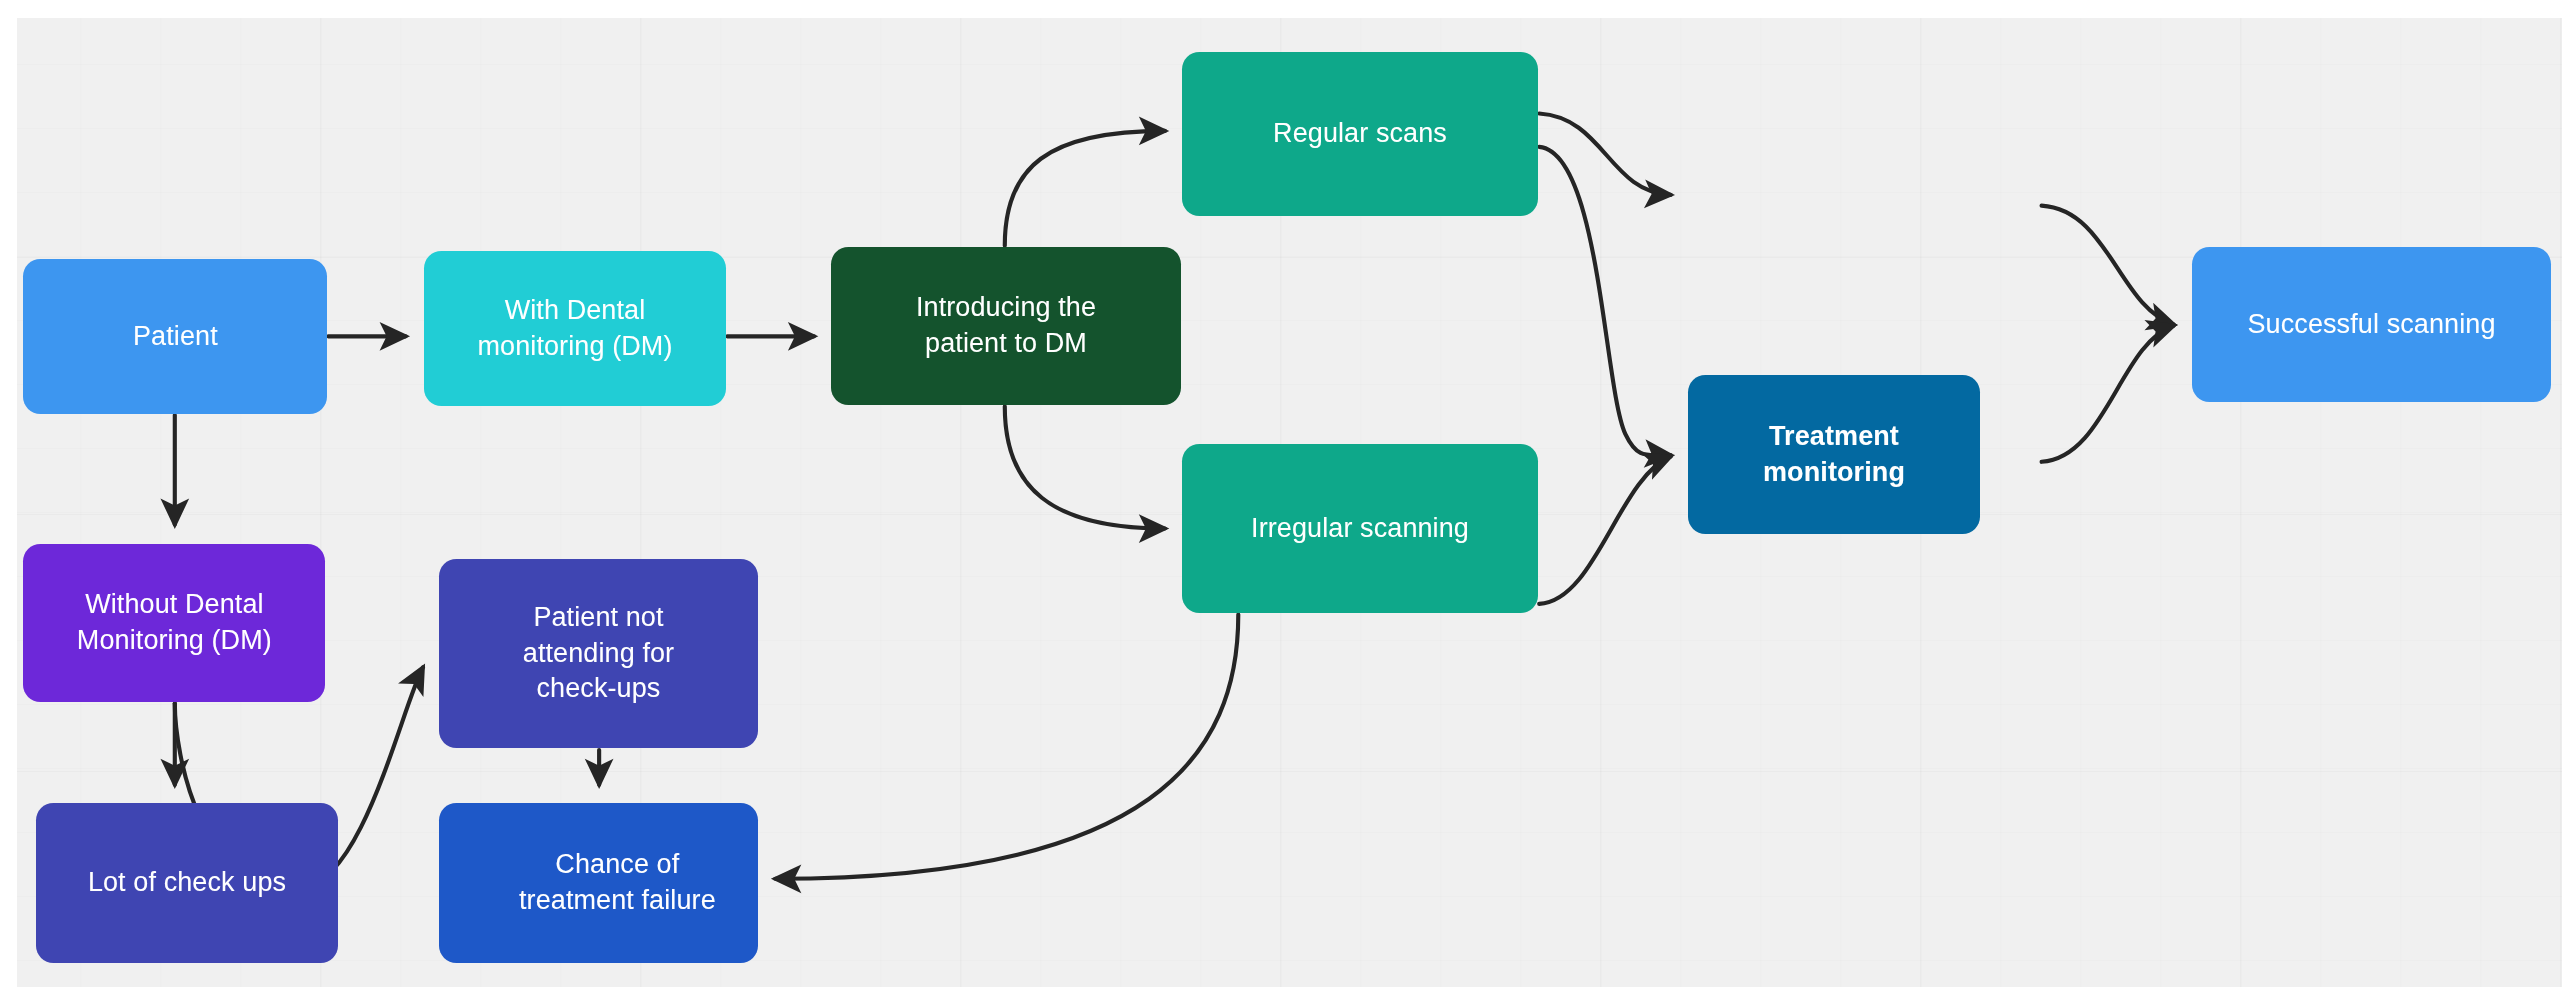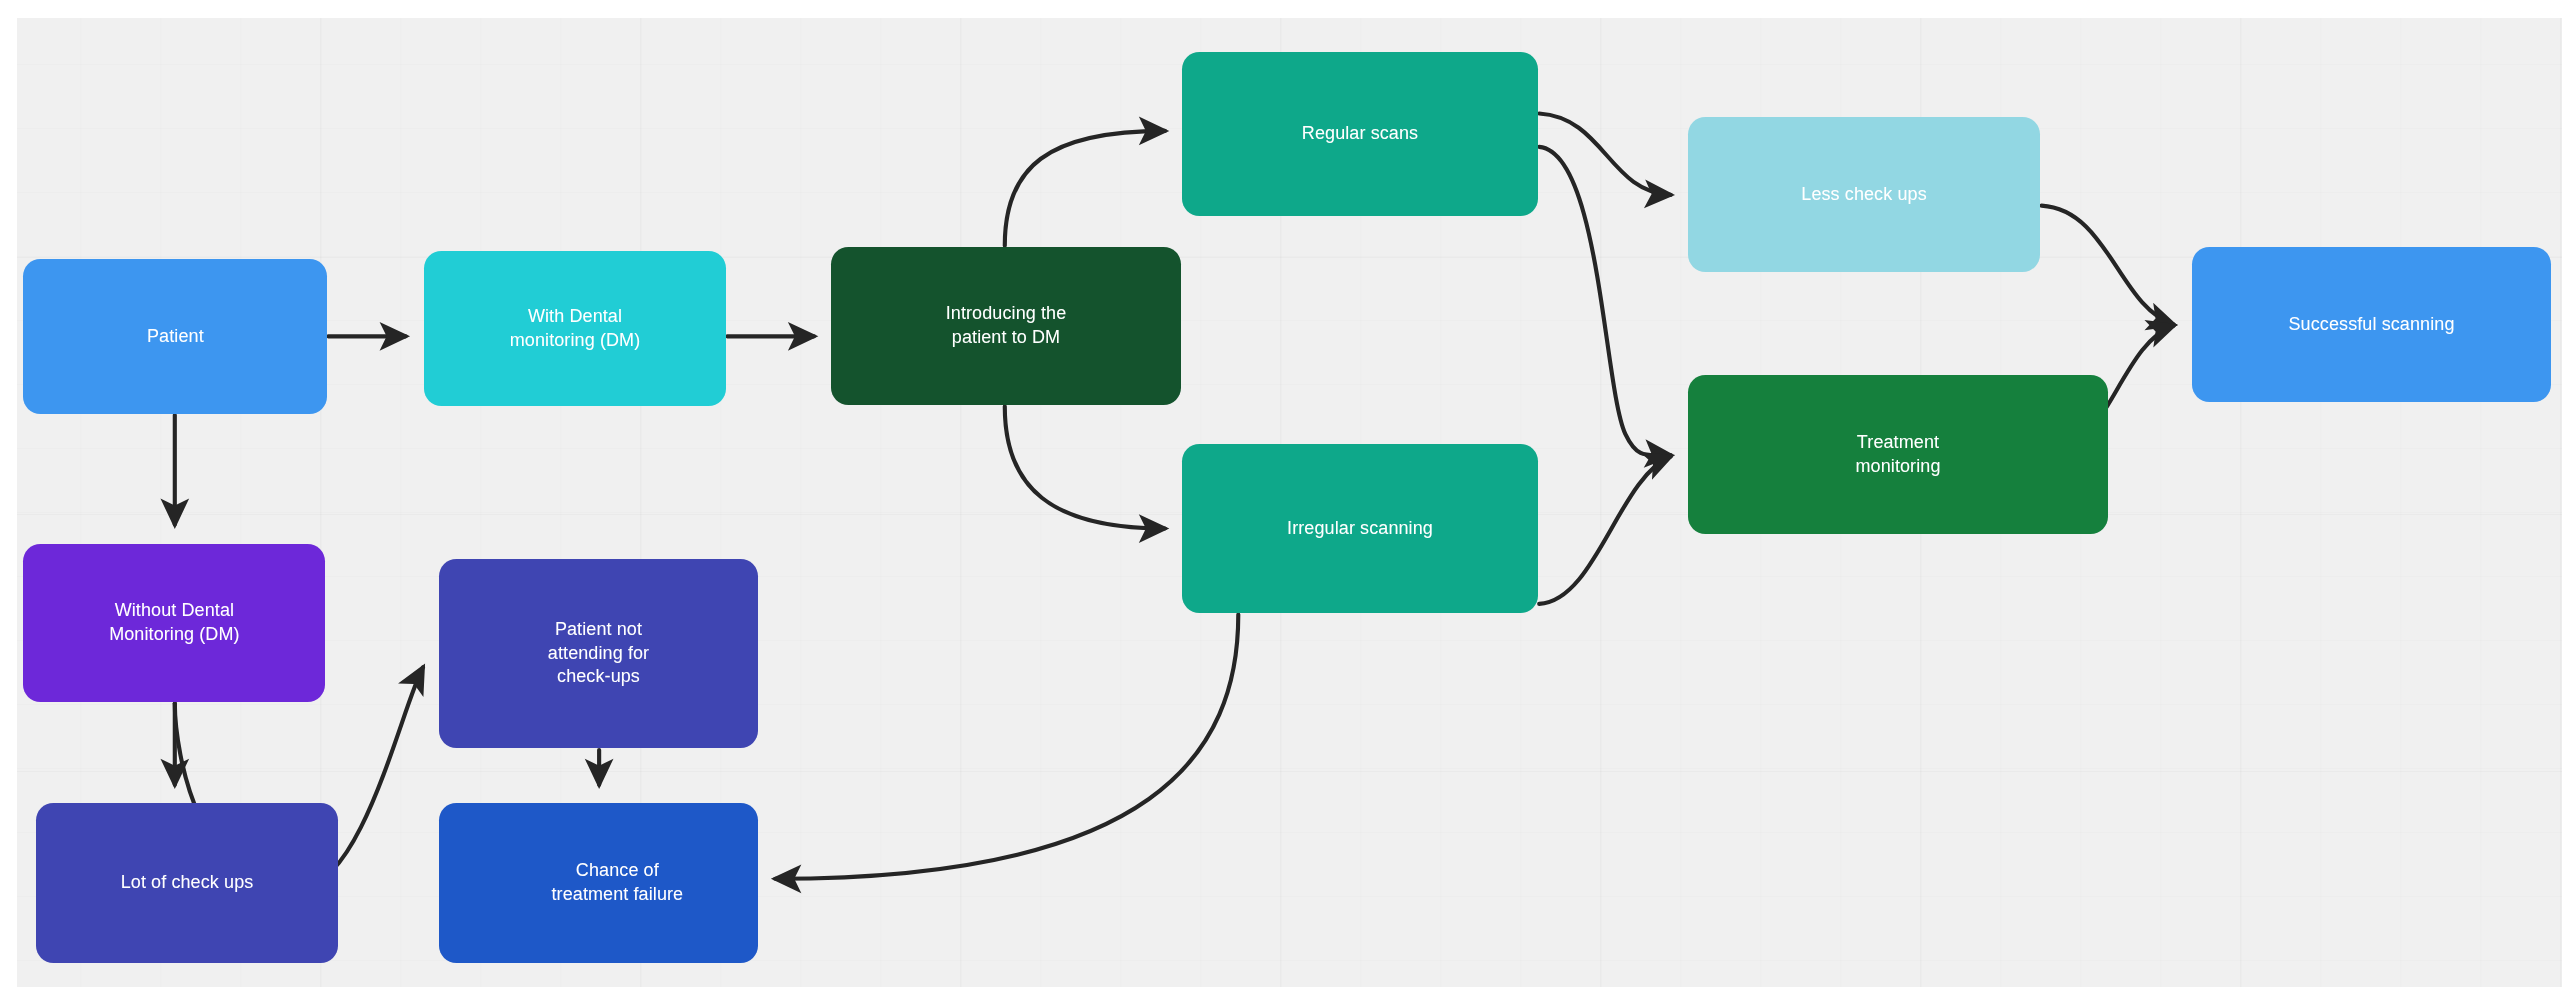--- a/index.html
+++ b/index.html
@@ -41,21 +41,21 @@
   }
   .node {
     position: absolute;
     box-sizing: border-box;
     border-radius: 17.3px;
     display: flex;
     align-items: center;
     justify-content: center;
     text-align: center;
     color: #ffffff;
-    font-size: 18px;
+    font-size: 27px;
     line-height: 1.32;
     letter-spacing: 0.1px;
     padding: 4px 9.3px;
     white-space: pre-line;
     text-shadow: 0 0 0.7px rgba(255,255,255,0.25);
   }
 </style>
 </head>
 <body>
 
@@ -116,25 +116,22 @@
   </div>
 
   <div class="node" style="left:1182px; top:52px; width:356px; height:164px; background:#0ea88a;">
     <span>Regular scans</span>
   </div>
 
   <div class="node" style="left:1182px; top:444px; width:356px; height:169px; background:#0ea88a;">
     <span>Irregular scanning</span>
   </div>
 
-  <div class="node" style="left:1688px; top:117px; width:352px; height:155px; background:#92d7e3;">
-    <span>Less check ups</span>
-  </div>
 
-  <div class="node" style="left:1688px; top:375px; width:420px; height:159px; background:#15803d;">
+  <div class="node" style="left:1688px; top:375px; width:292px; height:159px; background:#0369a1;font-weight:bold;">
     <span>Treatment
 monitoring</span>
   </div>
 
   <div class="node" style="left:2192px; top:247px; width:359px; height:155px; background:#3d96f0;">
     <span>Successful scanning</span>
   </div>
 
   <div class="node" style="left:23.4px; top:544px; width:302px; height:158px; background:#6d28d9;">
     <span>Without Dental

